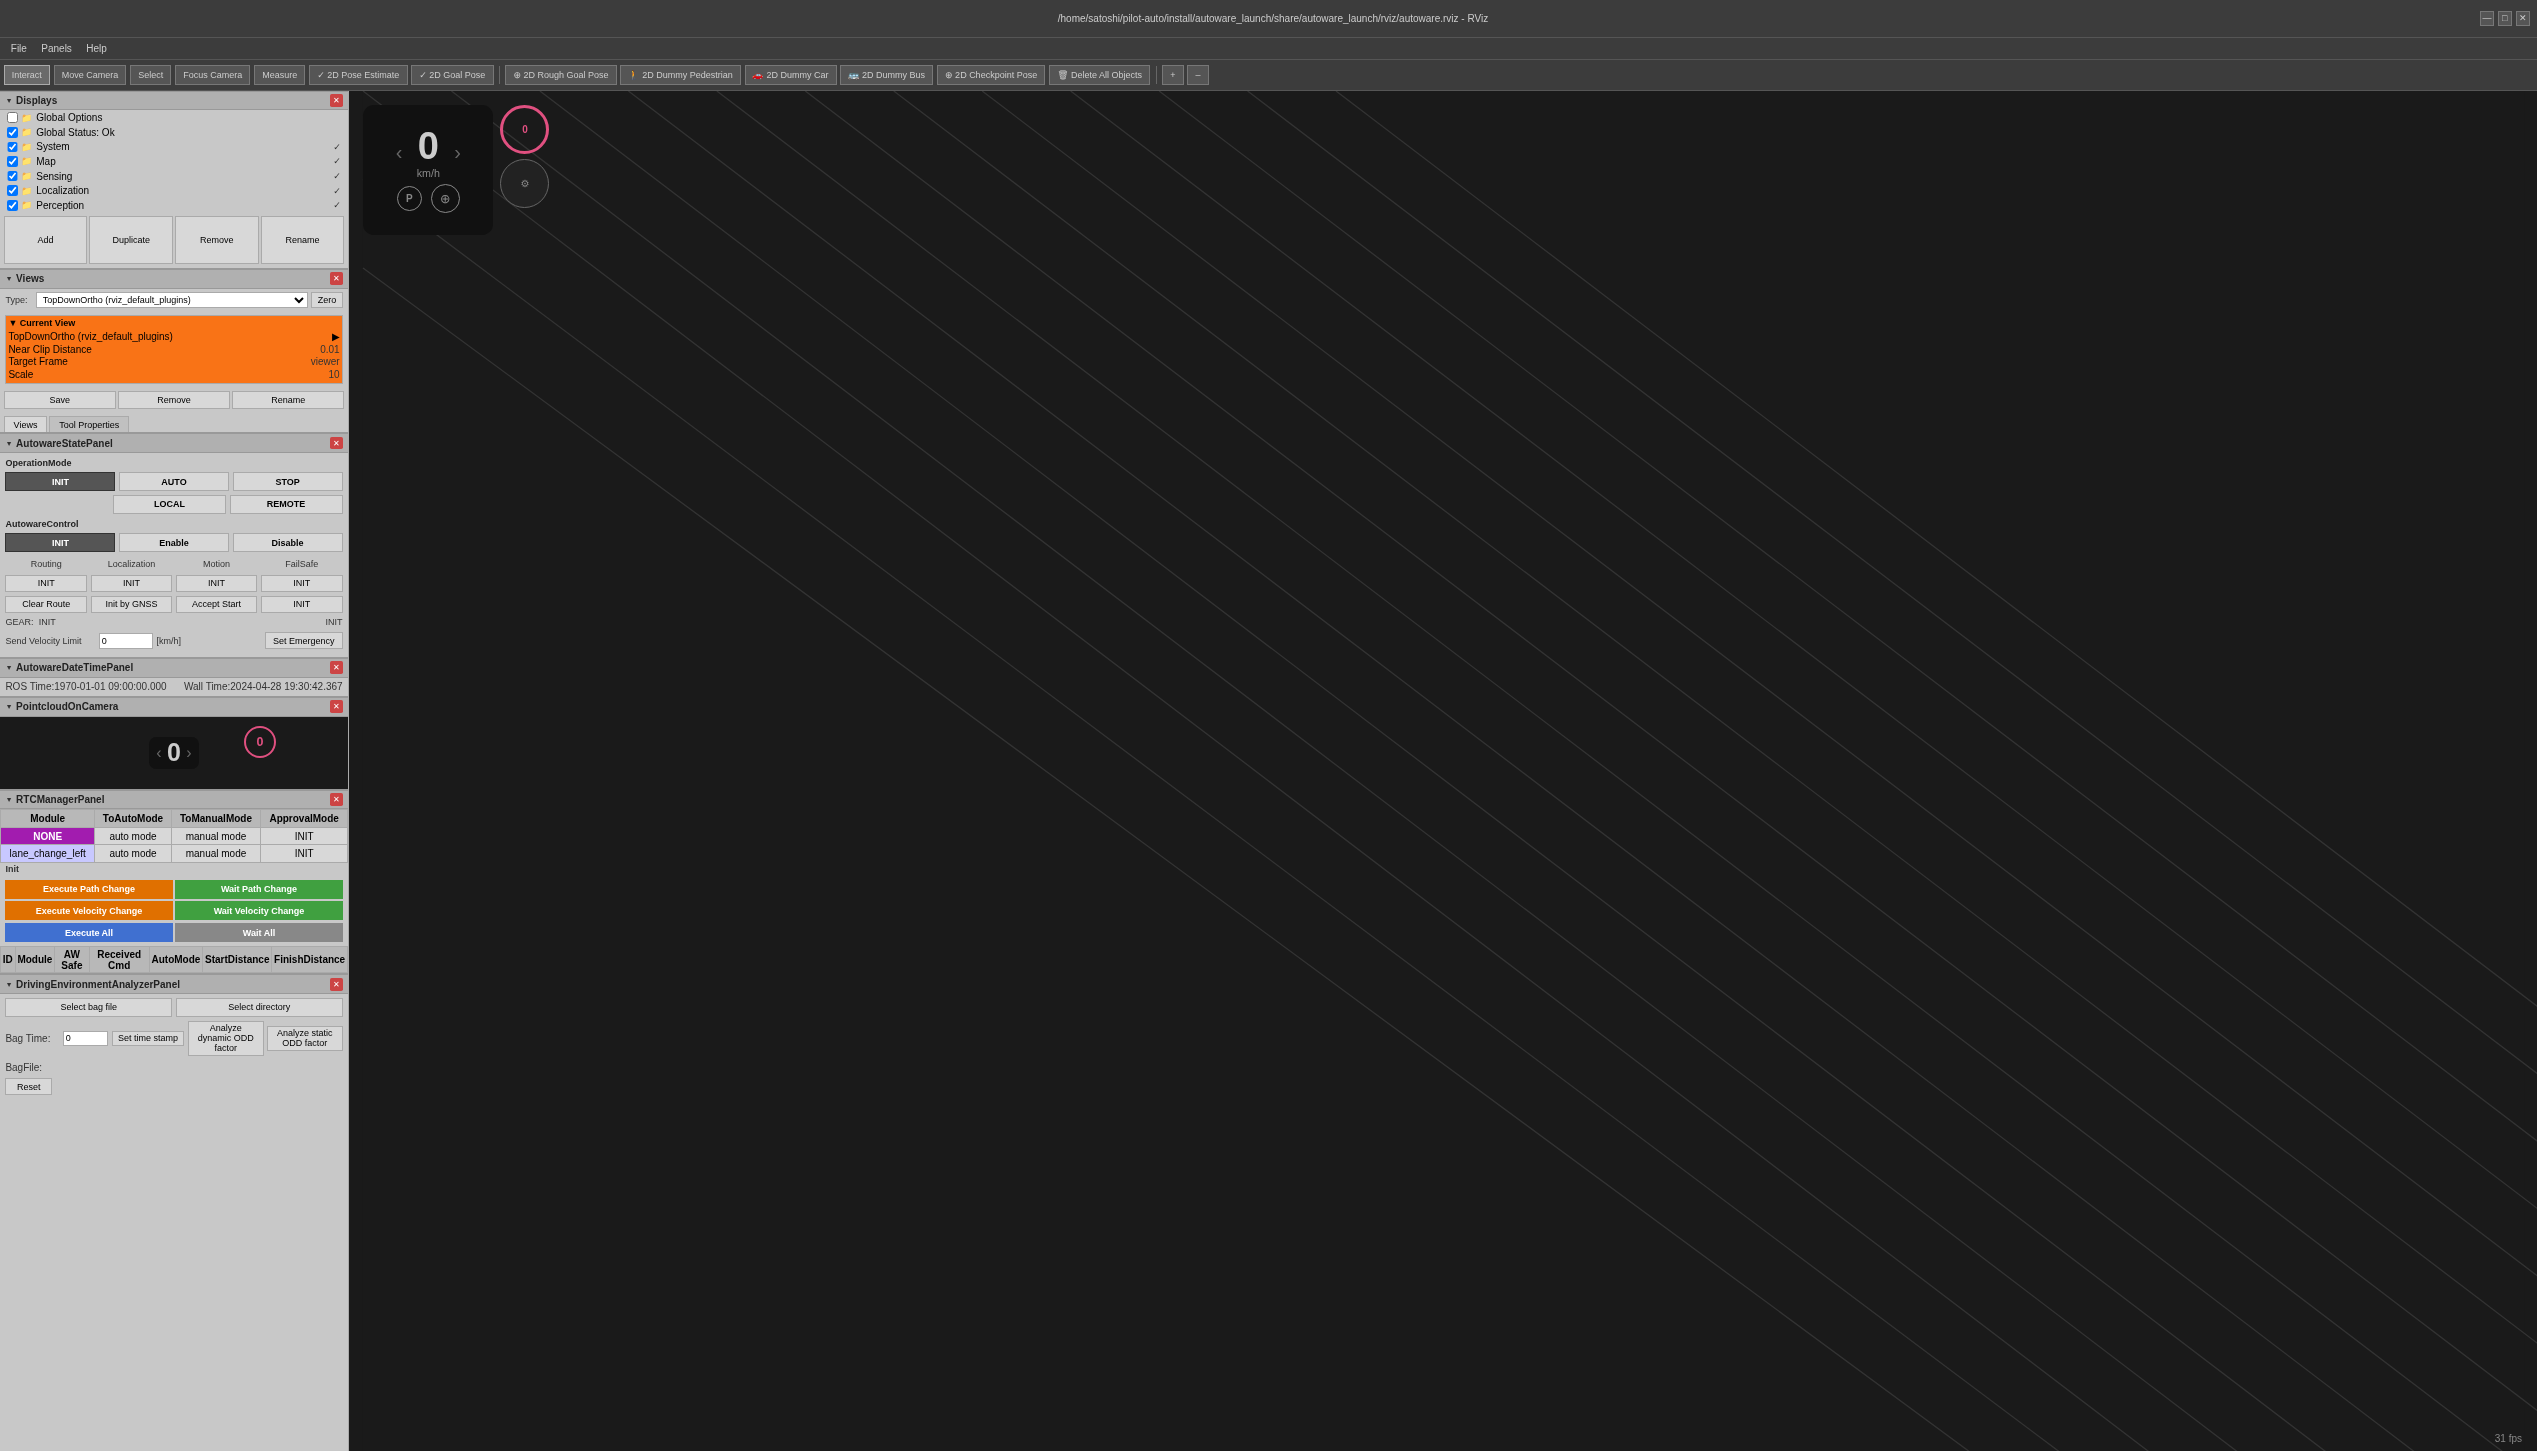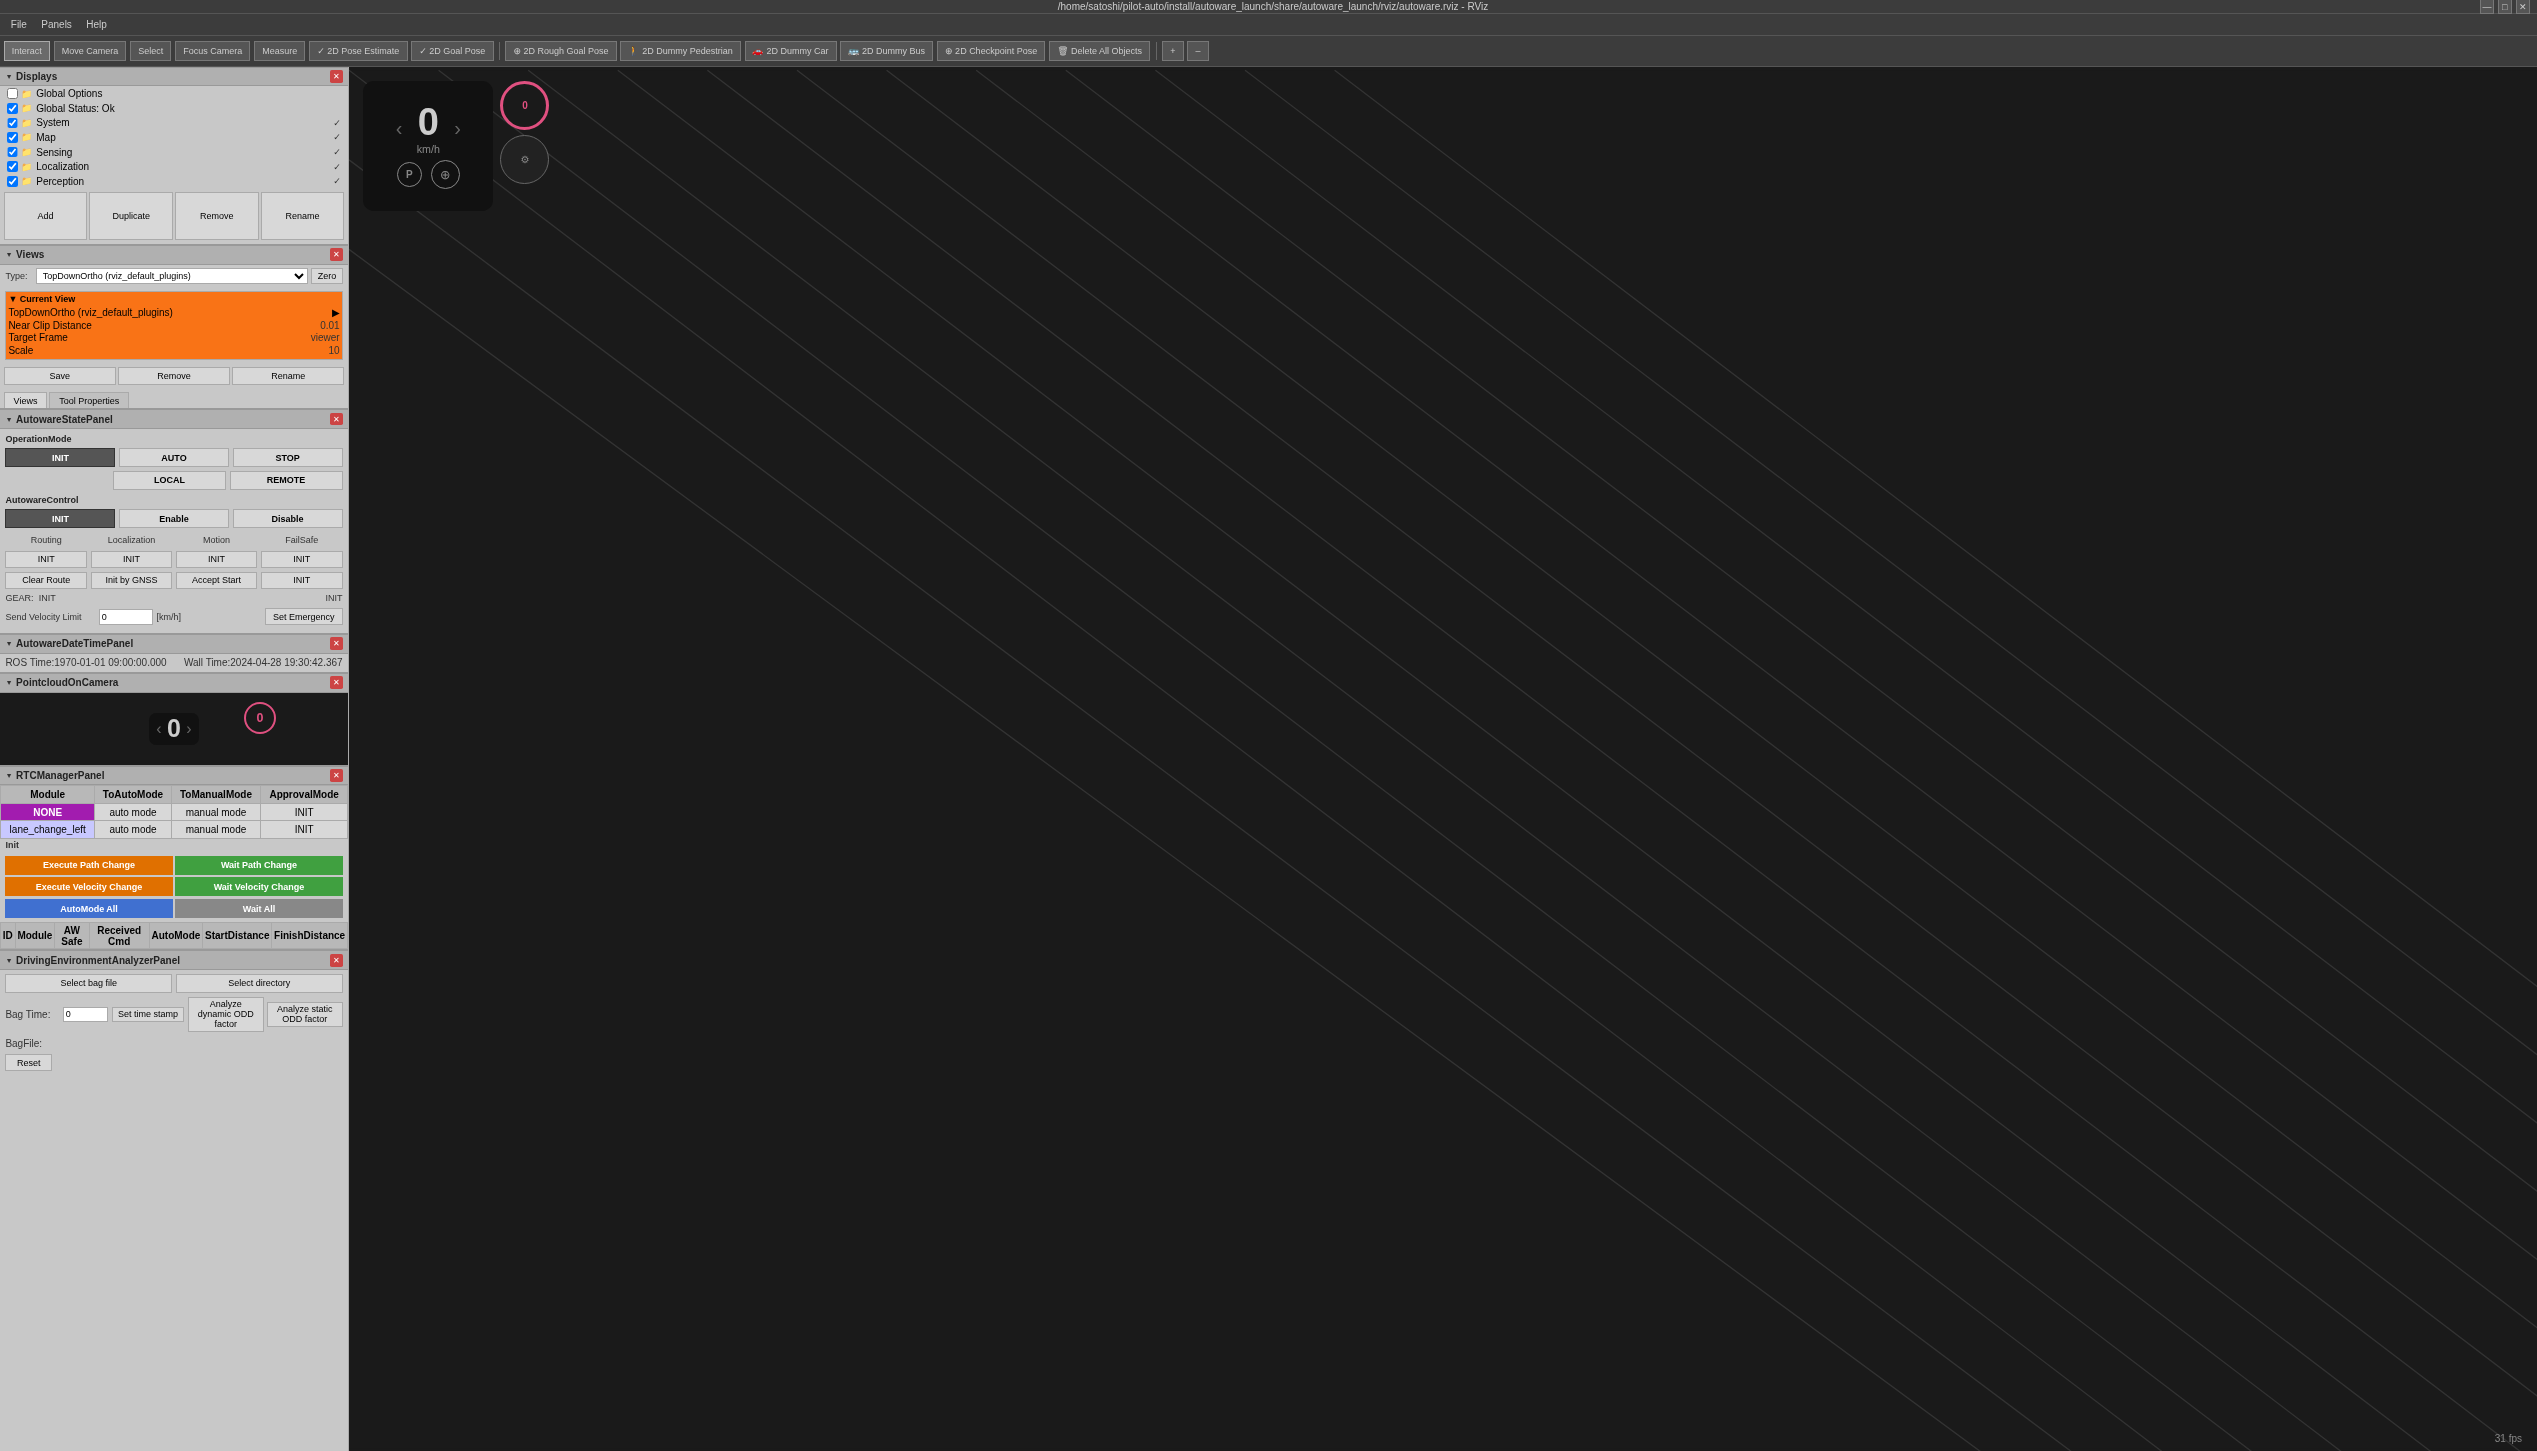--- a/index.html
+++ b/index.html
@@ -2,21 +2,21 @@
 <html><head>
   <meta charset="utf-8">
   <style>
     * { box-sizing: border-box; margin: 0; padding: 0; font-family: Arial, sans-serif; font-size: 10px; }
     body { background: #2b2b2b; width: 2538px; height: 1451px; overflow: hidden; display: flex; flex-direction: column; }
 
     
     .titlebar {
       background: #3c3c3c;
       color: #ccc;
-      height: 14px;
+      height: 38px;
       display: flex;
       align-items: center;
       justify-content: center;
       font-size: 10px;
       border-bottom: 0.9px solid #555;
       flex-shrink: 0;
       padding-left: 8px;
     }
     .titlebar-controls {
       position: absolute;
@@ -648,21 +648,21 @@
             <td>INIT</td>
           </tr>
         </tbody>
       </table>
       <div class="rtc-init-label">Init</div>
       <div class="rtc-buttons-grid">
         <button class="rtc-btn orange">Execute Path Change</button>
         <button class="rtc-btn green">Wait Path Change</button>
         <button class="rtc-btn orange">Execute Velocity Change</button>
         <button class="rtc-btn green">Wait Velocity Change</button>
-        <button class="rtc-btn blue">AutoMode All</button>
+        <button class="rtc-btn blue">Execute All</button>
         <button class="rtc-btn gray">Wait All</button>
       </div>
       <table class="rtc-data-table">
         <thead>
           <tr>
             <th>ID</th>
             <th>Module</th>
             <th>AW Safe</th>
             <th>Received Cmd</th>
             <th>AutoMode</th>

